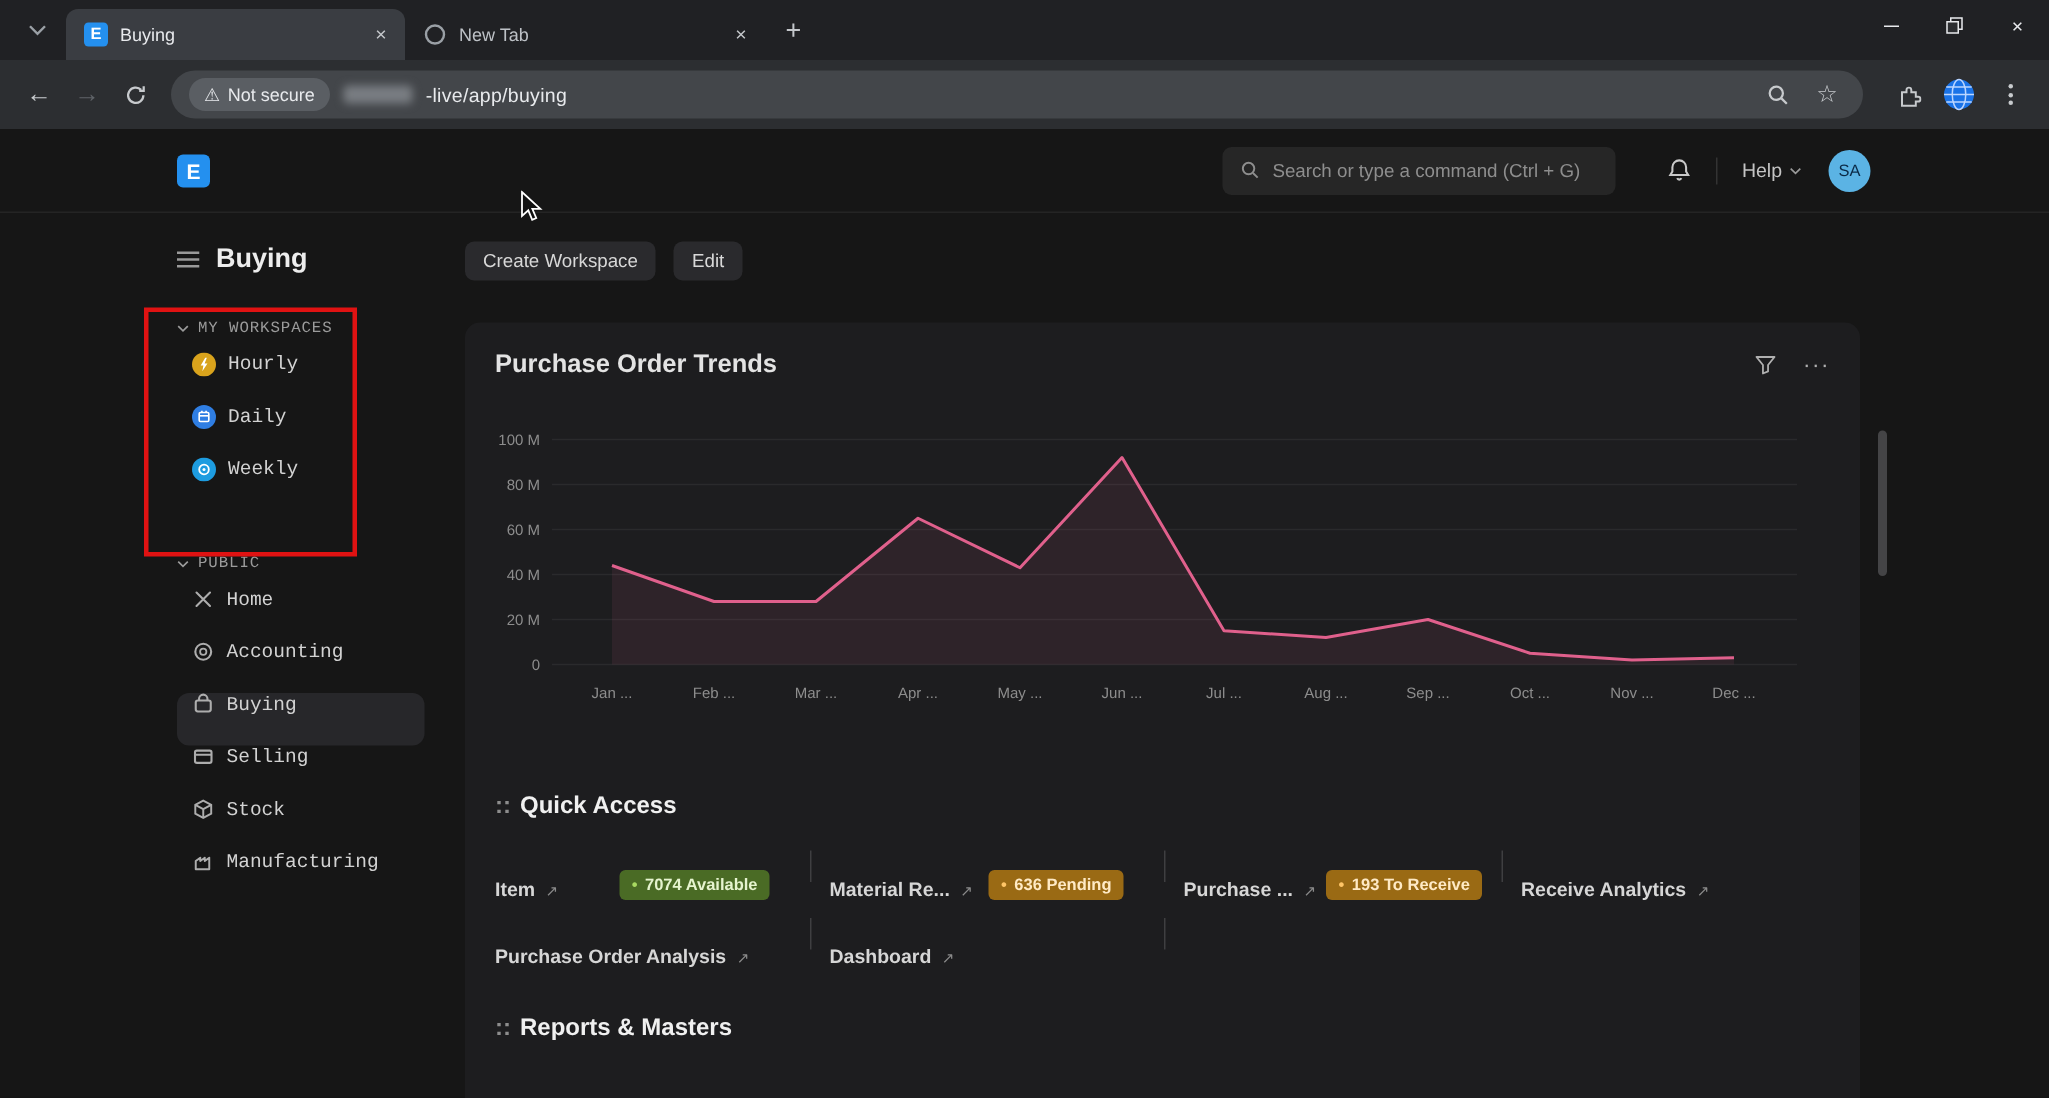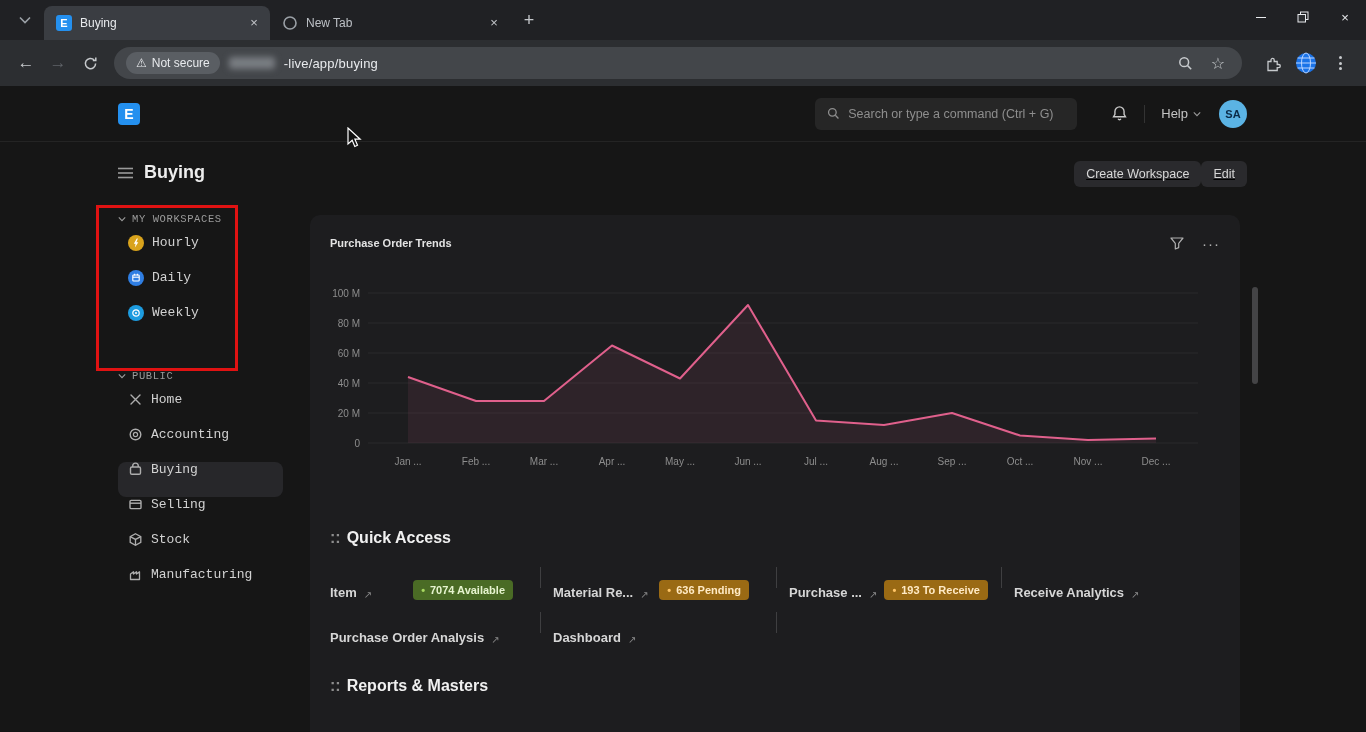--- a/index.html
+++ b/index.html
@@ -38,41 +38,41 @@
   .vdots i { width:3px; height:3px; border-radius:50%; background:#c7cacd; }
 
   
   .app-header { height:56px; background:#161616; border-bottom:1px solid #242424; display:flex; align-items:center; padding:0 119px 0 118px; }
   .app-logo { width:22px; height:22px; background:#2490ef; border-radius:4px; color:#fff; font-weight:bold; font-size:14px; display:flex; align-items:center; justify-content:center; }
   .hdr-spacer { flex:1; }
   .hdr-search { width:262px; height:32px; background:#262626; border-radius:6px; display:flex; align-items:center; gap:8px; padding:0 12px; color:#8e8e8e; font-size:12.5px; }
   .hdr-bell { margin-left:34px; display:flex; align-items:center; }
   .hdr-div { width:1px; height:18px; background:#333; margin:0 16px; }
   .help-menu { display:flex; align-items:center; gap:5px; color:#c4c4c4; font-size:13px; }
-  .user-avatar { width:28px; height:28px; border-radius:50%; background:#5bb3e4; color:#0b2a47; font-size:11px; font-weight:bold; display:flex; align-items:center; justify-content:center; margin-left:18px; }
+  .user-avatar { width:28px; height:28px; border-radius:50%; background:#5bb3e4; color:#0b2a47; font-size:11px; font-weight:normal; display:flex; align-items:center; justify-content:center; margin-left:18px; }
 
   
   .workspace { display:flex; height:589px; background:#161616; }
   .sidebar { width:290px; flex-shrink:0; padding:20px 0 0 118px; }
   .sidebar-title-row { display:flex; align-items:center; gap:11px; }
   .sidebar-title { color:#ededed; font-size:18px; font-weight:bold; }
   .section { margin-top:30px;font-family:Liberation Mono, monospace; }
   .section-hdr { display:flex; align-items:center; gap:6px; color:#9b9b9b; font-size:10.5px; letter-spacing:.6px; margin-bottom:10px; }
   .side-item { width:165px; height:35px; display:flex; gap:8px; padding:0 10px; border-radius:8px; color:#d2d2d2; font-size:13px; }
   .side-item.selected { background:#27272a; }
   .wicon { width:16px; height:16px; flex-shrink:0; }
   .picon { width:15px; height:15px; flex-shrink:0; }
 
   .main { flex:1; padding-left:20px; }
-  .main-actions { display:flex; justify-content:flex-end; margin:19px 119px 0 0;text-decoration:underline; }
+  .main-actions { display:flex; justify-content:flex-start; gap:12px; margin:19px 119px 0 0; }
   .btn { height:26px; padding:0 12px; background:#2a2a2d; border-radius:6px; color:#d8d8d8; font-size:12.5px; display:flex; align-items:center; }
 
   .panel { width:930px; height:517px; margin-top:28px; background:#1d1d1f; border-radius:10px 10px 0 0; padding:18px 20px; overflow:hidden; }
   .panel-hdr { display:flex; align-items:center; height:20px; }
-  .panel-title { flex:1; font-size:11px; font-weight:bold; color:#e3e3e3; }
+  .panel-title { flex:1; font-size:17px; font-weight:bold; color:#e3e3e3; }
   .panel-icon { color:#b0b0b0; margin-left:18px; display:flex; align-items:center; }
   .more-h { font-size:15px; letter-spacing:1px; color:#b0b0b0; }
 
   .chart-svg { display:block; margin-top:28px; }
 
   .sec-heading { margin-top:56px; font-size:16px; font-weight:bold; color:#f0f0f0; }
   .sec-heading .pfx { color:#8d8d8d; margin-right:6px; }
   .rm-heading { margin-top:32px; }
 
   .qa-grid { display:grid; grid-template-columns:211px 236px 225px 1fr; margin-top:8px; }

